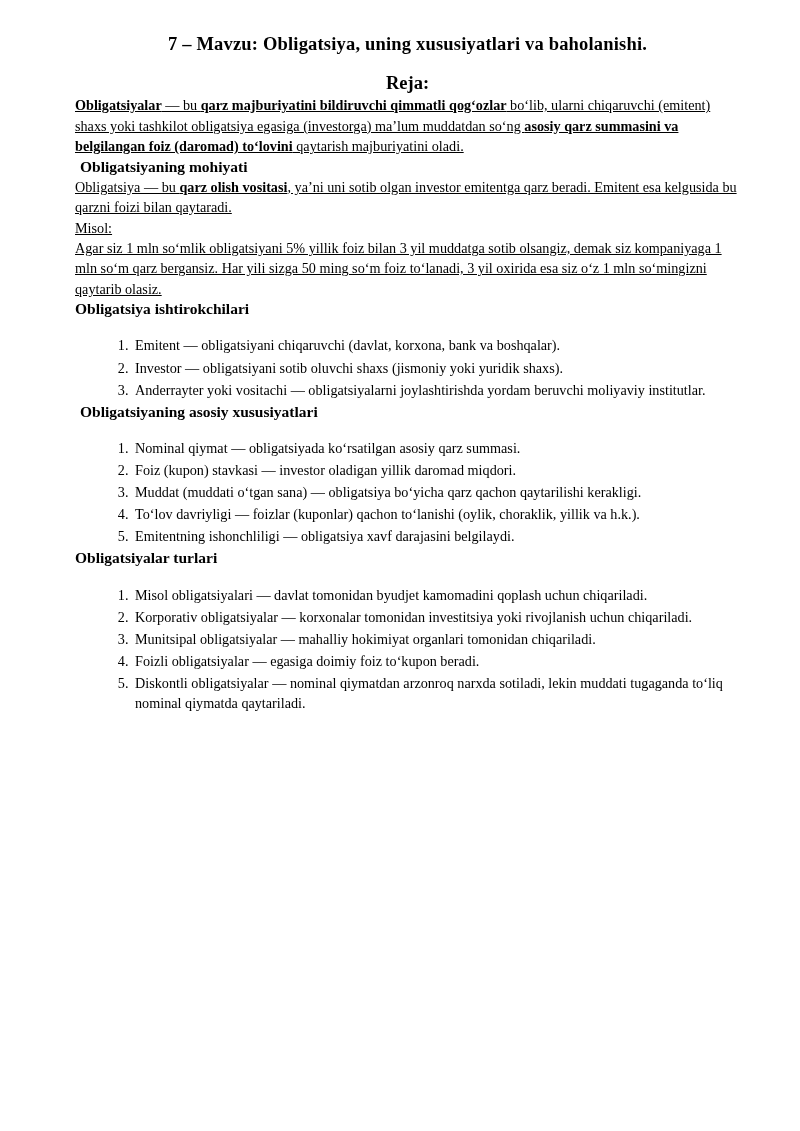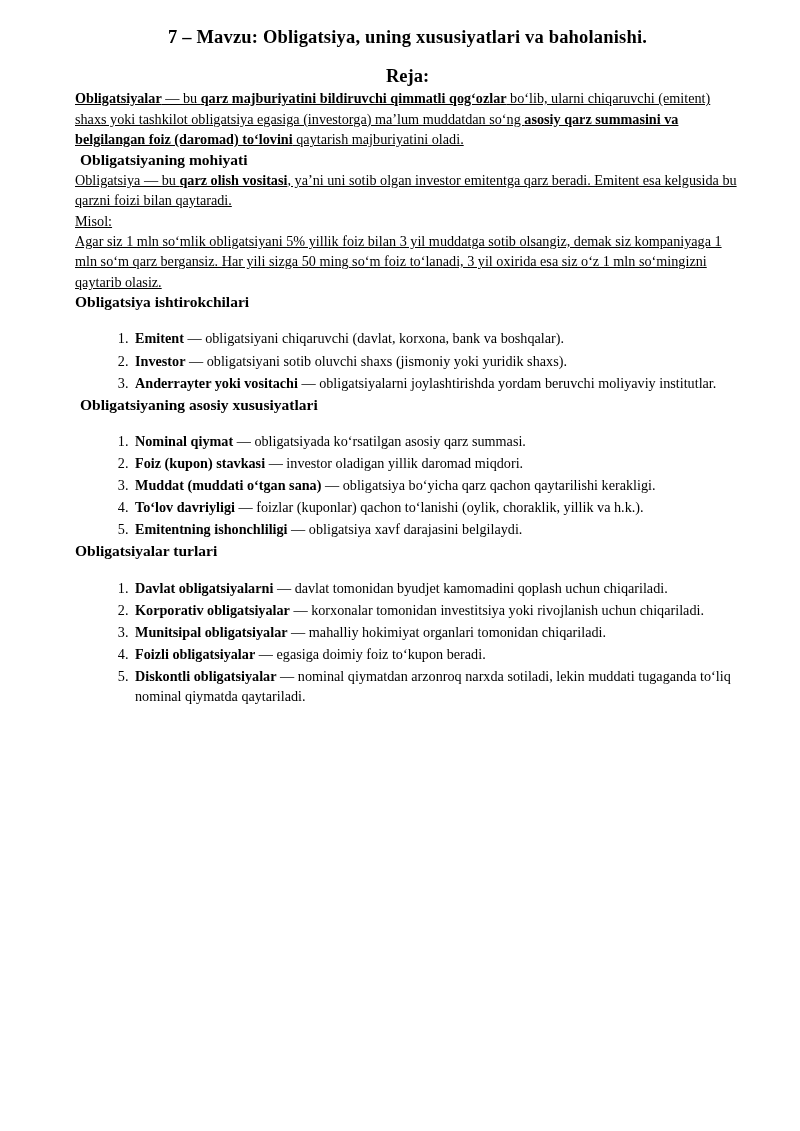--- a/index.html
+++ b/index.html
@@ -32,21 +32,21 @@
     top: 0;
     width: 665px;
   }
 
   
   .doc-title {
     font-size: 18.5px;
     font-weight: bold;
     text-align: center;
     margin: 0;
-    padding-top: 26px;
+    padding-top: 33px;
     line-height: 1.25;
     letter-spacing: 0.01em;
   }
   .doc-subtitle {
     font-size: 18.5px;
     font-weight: bold;
     text-align: center;
     margin: 0;
     padding-top: 16px;
     line-height: 1.25;
@@ -104,21 +104,21 @@
   ol.items {
     margin: 16px 0 0 0;
     padding-left: 57px;
     font-size: 14.2px;
     line-height: 1.45;
   }
   ol.items li {
     padding-left: 3px;
     margin-bottom: 1.5px;
   }
-  ol.items li b { font-weight: bold; }
+  ol.items li b { font-weight: normal; }
 </style>
 </head>
 <body>
 
 <div class="page">
   <div class="content">
 
     <h1 class="doc-title">7 – Mavzu: Obligatsiya, uning xususiyatlari va baholanishi.</h1>
 
     <h2 class="doc-subtitle">Reja:</h2>
@@ -146,21 +146,21 @@
       <li><b>Nominal qiymat</b><span> — obligatsiyada ko‘rsatilgan asosiy qarz summasi.</span></li>
       <li><b>Foiz (kupon) stavkasi</b><span> — investor oladigan yillik daromad miqdori.</span></li>
       <li><b>Muddat (muddati o‘tgan sana)</b><span> — obligatsiya bo‘yicha qarz qachon qaytarilishi kerakligi.</span></li>
       <li><b>To‘lov davriyligi</b><span> — foizlar (kuponlar) qachon to‘lanishi (oylik, choraklik, yillik va h.k.).</span></li>
       <li><b>Emitentning ishonchliligi</b><span> — obligatsiya xavf darajasini belgilaydi.</span></li>
     </ol>
 
     <h2 class="sec sec-turlari">Obligatsiyalar turlari</h2>
 
     <ol class="items">
-      <li><b>Davlat obligatsiyalarni</b><span> — davlat tomonidan byudjet kamomadini qoplash uchun chiqariladi.</span></li>
+      <li><b>Misol obligatsiyalari</b><span> — davlat tomonidan byudjet kamomadini qoplash uchun chiqariladi.</span></li>
       <li><b>Korporativ obligatsiyalar</b><span> — korxonalar tomonidan investitsiya yoki rivojlanish uchun chiqariladi.</span></li>
       <li><b>Munitsipal obligatsiyalar</b><span> — mahalliy hokimiyat organlari tomonidan chiqariladi.</span></li>
       <li><b>Foizli obligatsiyalar</b><span> — egasiga doimiy foiz to‘kupon beradi.</span></li>
       <li><b>Diskontli obligatsiyalar</b><span> — nominal qiymatdan arzonroq narxda sotiladi, lekin muddati tugaganda to‘liq nominal qiymatda qaytariladi.</span></li>
     </ol>
 
   </div>
 </div>
 
 </body></html>

